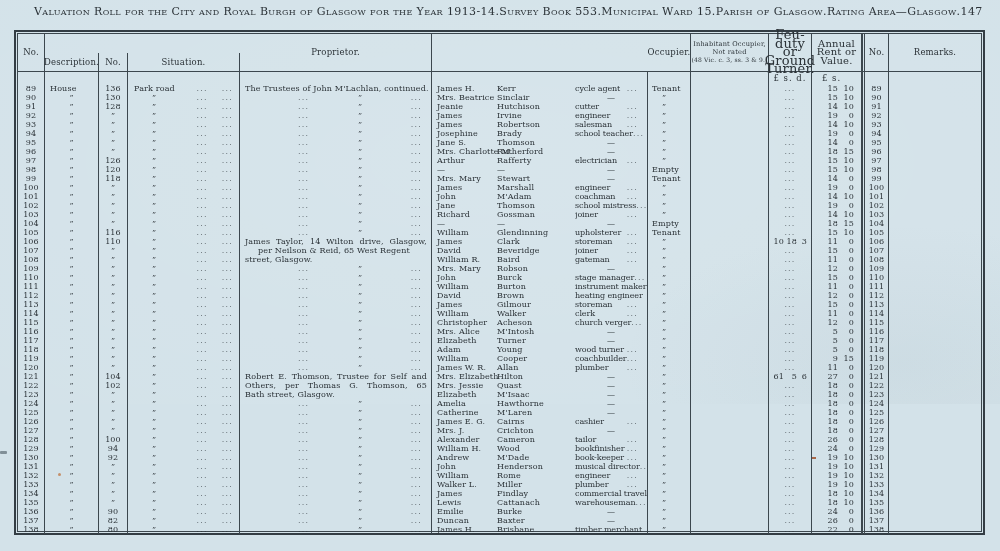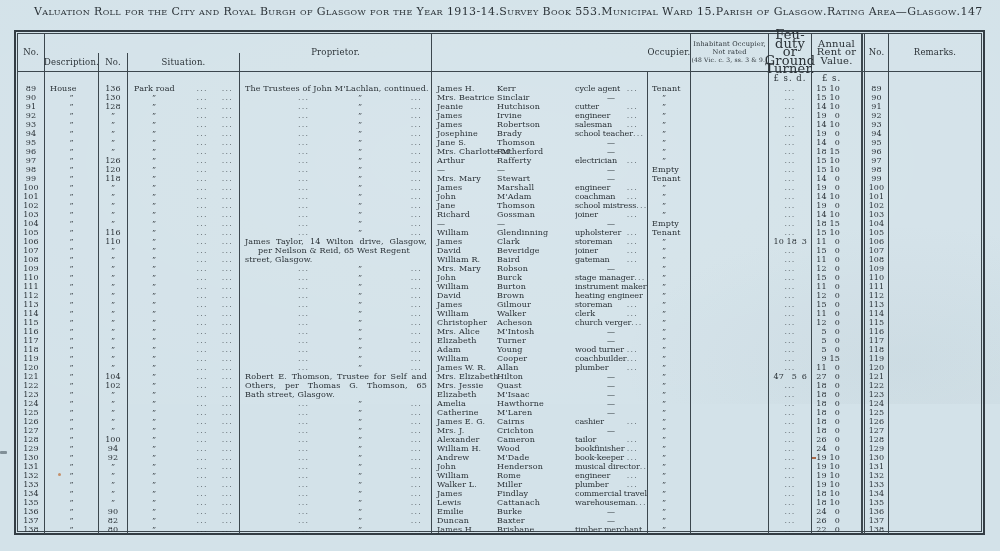--- a/index.html
+++ b/index.html
@@ -74,21 +74,21 @@
   .ts{width:78px;flex:none;overflow:visible}
   .to{flex:1;display:flex;align-items:center;overflow:hidden;letter-spacing:-.1px}
   .to.dash{justify-content:center;letter-spacing:0}
   .to .od{margin-left:auto;margin-right:9px}
   .occ{padding-left:4px}
   .occ.dit{padding-left:14px}
   .feu{justify-content:center}
   .feu.num{justify-content:flex-end;padding-right:4px}
   .fn{text-align:right}
   .f0{width:15px}.f1{width:13px}.f2{width:10px}
-  .rent{justify-content:flex-end;padding-right:21px}
+  .rent{justify-content:flex-end;padding-right:7px}
   .rl{width:18px;text-align:right}
   .rs{width:16px;text-align:right}
   .nor{justify-content:center;border-left:3px double var(--line)}
   .rem{border-right:none}
   .dots{letter-spacing:1.2px;opacity:.85}
   .dit2{opacity:.95}
   
   .mark1{position:absolute;left:0;top:451px;width:7px;height:3px;background:#55646d;opacity:.65;border-radius:1px}
   .mark2{position:absolute;left:58px;top:473px;width:3px;height:3px;background:#c07a4a;border-radius:50%;opacity:.8}
   .mark3{position:absolute;left:812px;top:457px;width:4px;height:2px;background:#a0522d;opacity:.85}
@@ -1242,21 +1242,21 @@
             <div class="c ten">
               <span class="tf">Mrs. Elizabeth</span>
               <span class="ts">Hilton</span>
               <span class="to dash">
                 <span class="ov">—</span>
               </span>
             </div>
             <div class="c occ dit">”</div>
             <div class="c inh"></div>
             <div class="c feu num">
-              <span class="fn f0">47</span>
+              <span class="fn f0">61</span>
               <span class="fn f1">5</span>
               <span class="fn f2">6</span>
             </div>
             <div class="c rent">
               <span class="rl">27</span>
               <span class="rs">0</span>
             </div>
             <div class="c nor">121</div>
             <div class="c rem"></div>
           </div>

